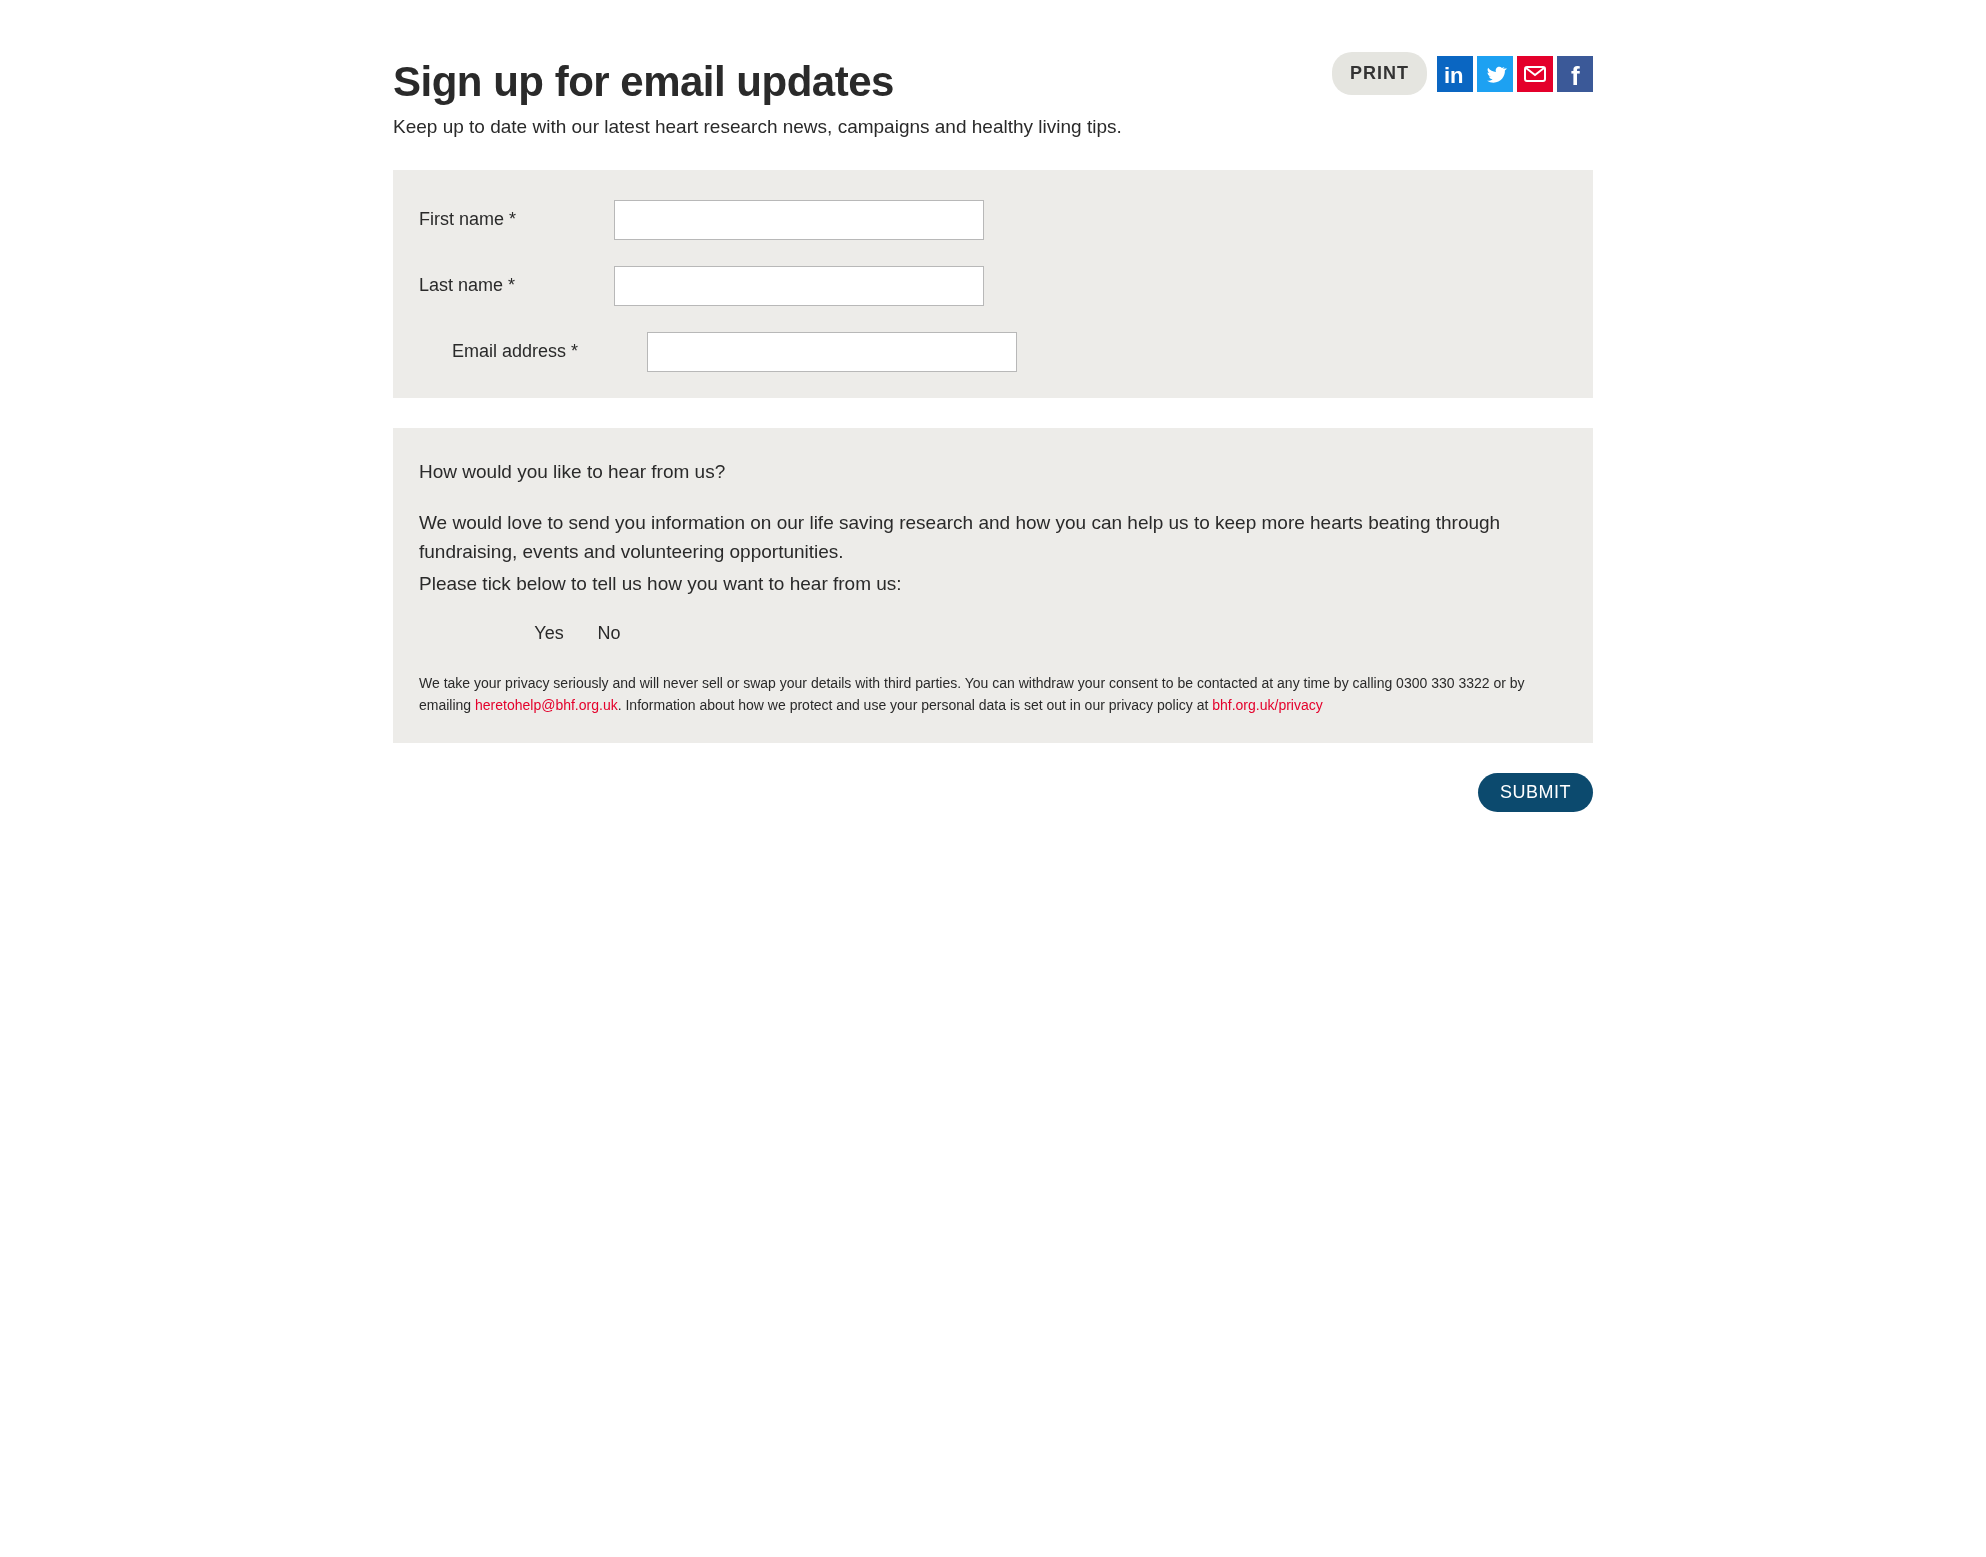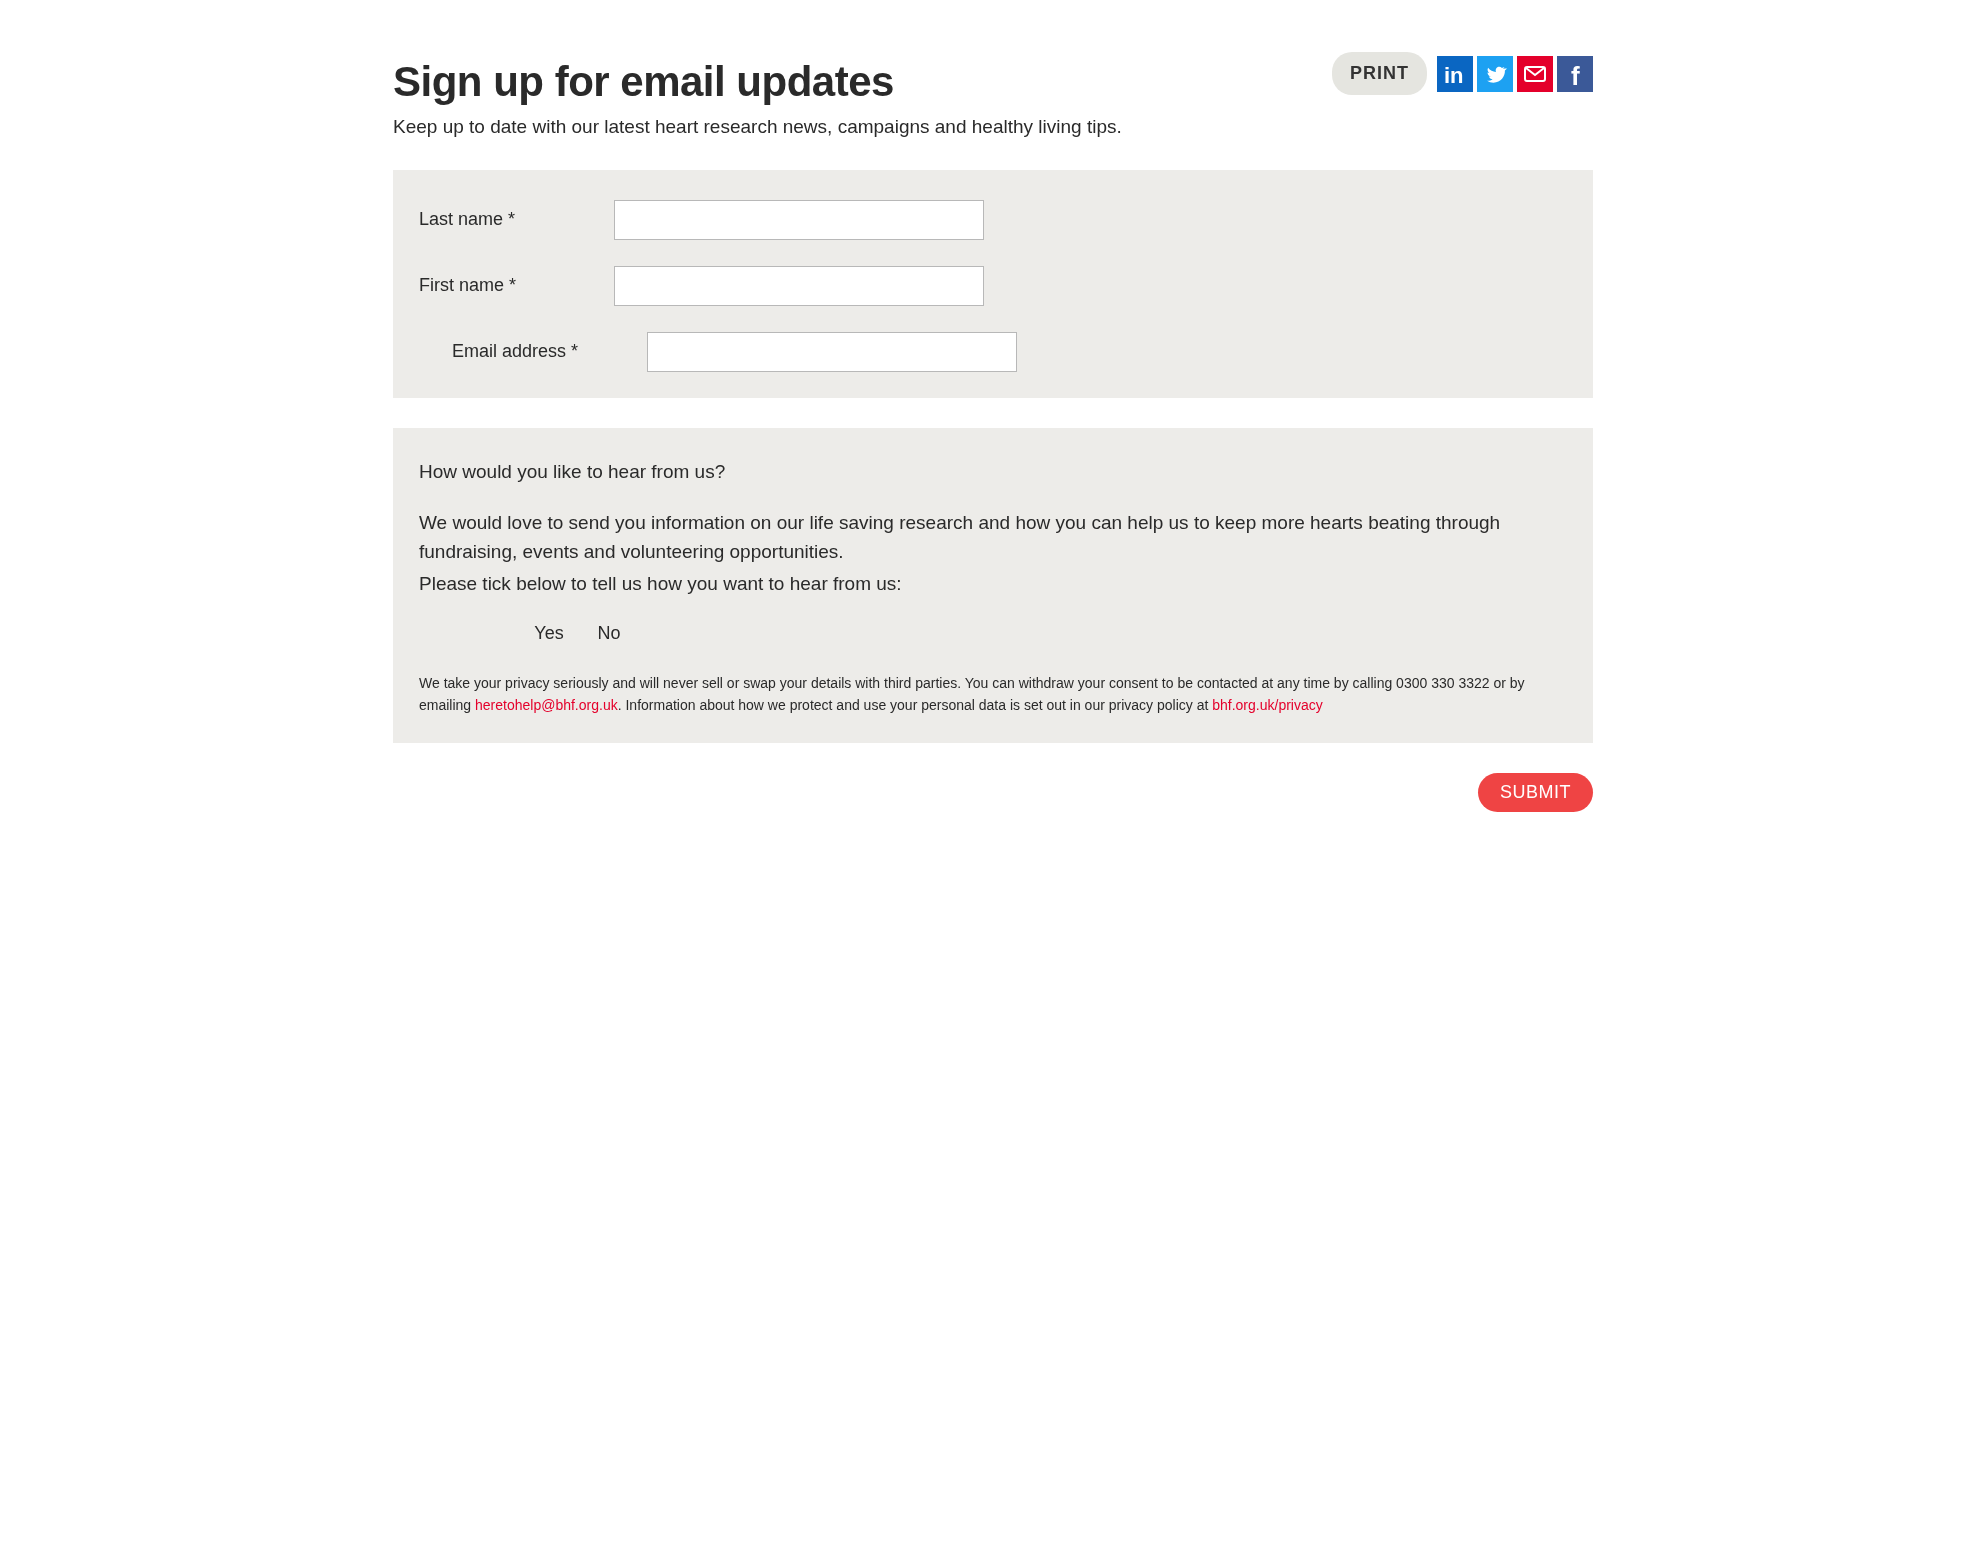--- a/index.html
+++ b/index.html
@@ -142,21 +142,21 @@
   .footer-para {
     font-size: 19px;
     margin-top: 12px;
     margin-bottom: 12px;
   }
   .submit-row {
     display: flex;
     justify-content: flex-end;
   }
   .submit-btn {
-    background: #ef4444;
+    background: #0c4a6e;
     color: #fff;
     border: none;
     border-radius: 22px;
     padding: 9px 22px;
     font-size: 18px;
     font-family: inherit;
     cursor: pointer;
     letter-spacing: 0.5px;
   }
 </style>
@@ -193,25 +193,25 @@
           <text x="14" y="29" font-family="Arial" font-weight="bold" font-size="26" fill="#fff">f</text>
         </svg>
     </span>
   </div>
 
   <h1>Sign up for email updates</h1>
   <p class="intro">Keep up to date with our latest heart research news, campaigns and healthy living tips.</p>
 
   <div class="panel">
     <div class="field-row">
+      <label class="field-label">First name *</label>
+      <input class="field-input" type="text" value="" style="">
+    </div>
+    <div class="field-row">
       <label class="field-label">Last name *</label>
-      <input class="field-input" type="text" value="" style="">
-    </div>
-    <div class="field-row">
-      <label class="field-label">First name *</label>
       <input class="field-input" type="text" value="" style="">
     </div>
     <div class="field-row">
       <label class="field-label">Email address *</label>
       <input class="field-input" type="text" value="" style="">
     </div>
   </div>
 
   <div class="panel">
     <p class="sub">How would you like to hear from us?</p>

